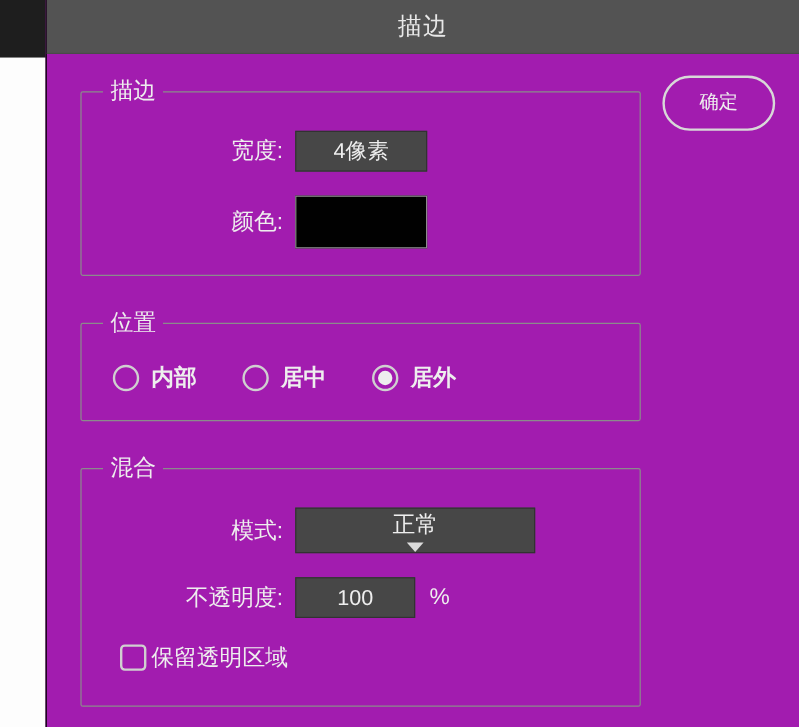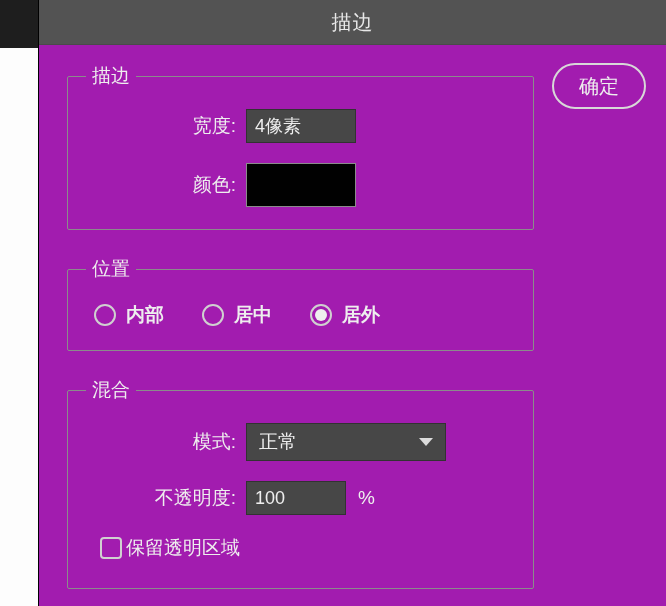--- a/index.html
+++ b/index.html
@@ -63,21 +63,21 @@
       padding-left: 18px;
     }
     .pill-btn {
       display: block;
       width: 94px;
       height: 46px;
       border-radius: 23px;
       border: 2px solid #d8d8d8;
       background: transparent;
       color: #eeeeee;
-      font-size: 20px;
+      font-size: 16px;
       text-align: center;
       line-height: 42px;
       margin-bottom: 22px;
       cursor: pointer;
     }
 
     fieldset {
       border: 1px solid #8b8b8b;
       border-radius: 2px;
       margin-bottom: 26px;
@@ -102,20 +102,21 @@
       color: #eeeeee;
     }
     .text-input {
       width: 110px;
       height: 34px;
       background: #474747;
       border: 1px solid #323232;
       color: #eeeeee;
       font-size: 18px;
       padding: 0 8px;
+      text-align: center;
     }
     .text-input.number { width: 100px; }
     .color-swatch {
       width: 110px;
       height: 44px;
       background: #010101;
       border: 1px solid #8b8b8b;
       cursor: pointer;
     }
     .radio-row {
@@ -150,20 +151,21 @@
     .select-wrap {
       width: 200px;
       height: 38px;
       background: #474747;
       border: 1px solid #323232;
       display: flex;
       align-items: center;
       justify-content: space-between;
       padding: 0 12px;
       cursor: pointer;
+      flex-direction: column;
     }
     .chev {
       width: 0; height: 0;
       border-left: 7px solid transparent;
       border-right: 7px solid transparent;
       border-top: 8px solid #dcdcdc;
     }
     .percent { margin-left: 12px; }
     .check-row {
       display: flex;

